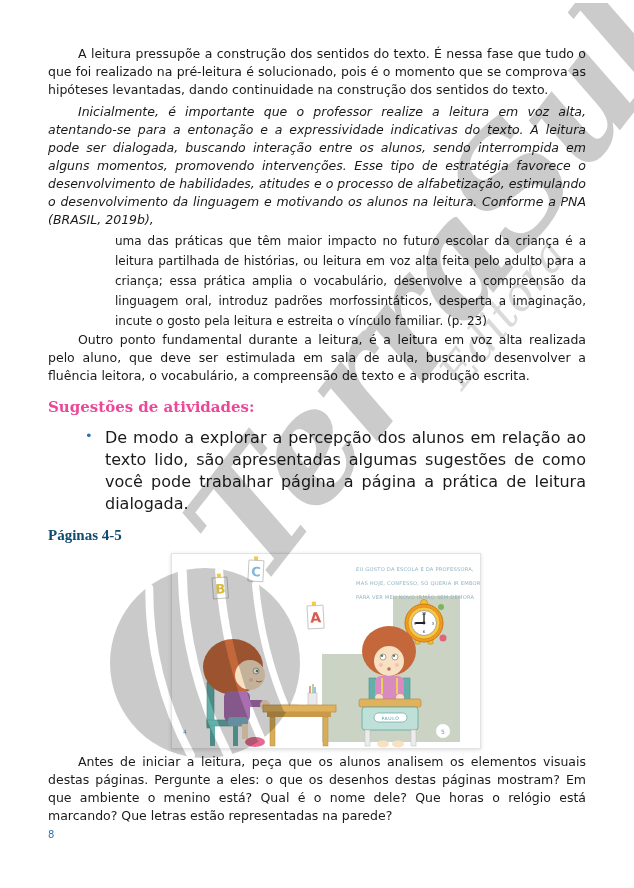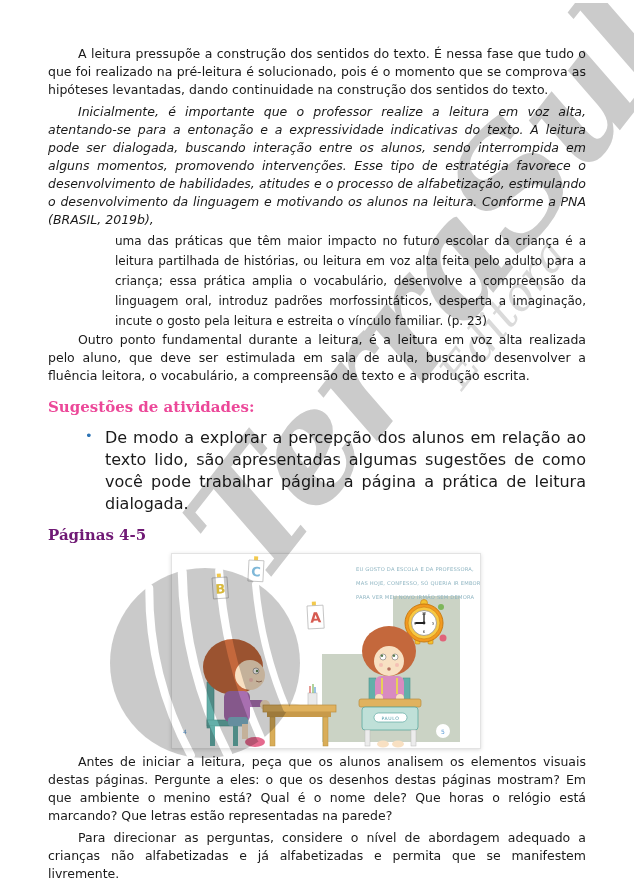--- a/index.html
+++ b/index.html
@@ -15,21 +15,21 @@
   }
   .para.mt { margin-top:4px;font-style:italic; }
   .quote {
     margin:2px 0 0 67px; text-align:justify; text-indent:0;
     font-size:12px; line-height:20px;
   }
   .h-serif {
     margin:12px 0 0 0; font-family:"DejaVu Serif", serif;
     font-weight:bold; font-size:15px; line-height:20px; color:#ec4899;
   }
-  .h-pages { color:#701a75; margin-top:10px; }
+  .h-pages { color:#0c4a6e; margin-top:10px;font-family:Liberation Serif, serif; }
   .bullet-row { display:flex; margin-top:10px; padding-left:37px; }
   .bullet-dot { width:20px; flex:0 0 20px; color:#2E74B5; font-size:13px; line-height:18px; }
   .bullet-text { flex:1; text-align:justify; font-size:16px; line-height:22px; }
   .figure {
     position:relative; z-index:1; margin:8px 0 0 123px;
     width:310px; height:196px; background:#fff;
     border:1px solid #e3e3e3; box-shadow:0 1px 4px rgba(0,0,0,0.14);
     box-sizing:border-box;
   }
   .figure svg { display:block; }
@@ -188,21 +188,20 @@
         <text x="11" y="180" font-family="DejaVu Sans, sans-serif" font-size="6" fill="#5B9BD5">4</text>
         <g>
           <circle cx="271" cy="177" r="7" fill="#ffffff"></circle>
           <text x="271" y="179.5" text-anchor="middle" font-family="DejaVu Sans, sans-serif" font-size="6" fill="#5B9BD5">5</text>
         </g>
       </svg>
     </div>
 
     <p class="para" style="margin-top:4px;">Antes de iniciar a leitura, peça que os alunos analisem os elementos visuais destas páginas. Pergunte a eles: o que os desenhos destas páginas mostram? Em que ambiente o menino está? Qual é o nome dele? Que horas o relógio está marcando? Que letras estão representadas na parede?</p>
 
-    <p class="para" style="margin-top:4px;">Para direcionar as perguntas, considere o nível de abordagem adequado a crianças não alfabetizadas e já alfabetizadas e permita que se manifestem livremente.</p>
 
     <div class="pagenum">8</div>
 
   </div>
 
   <div class="watermark">
     <span class="wm-brand">TerraSul</span>
     <span class="wm-sub">Editora</span>
     <svg class="wm-globe" width="196" height="196" viewBox="0 0 196 196">
       <circle cx="98" cy="98" r="95" fill="#9e9e9e" opacity="0.55"></circle>

